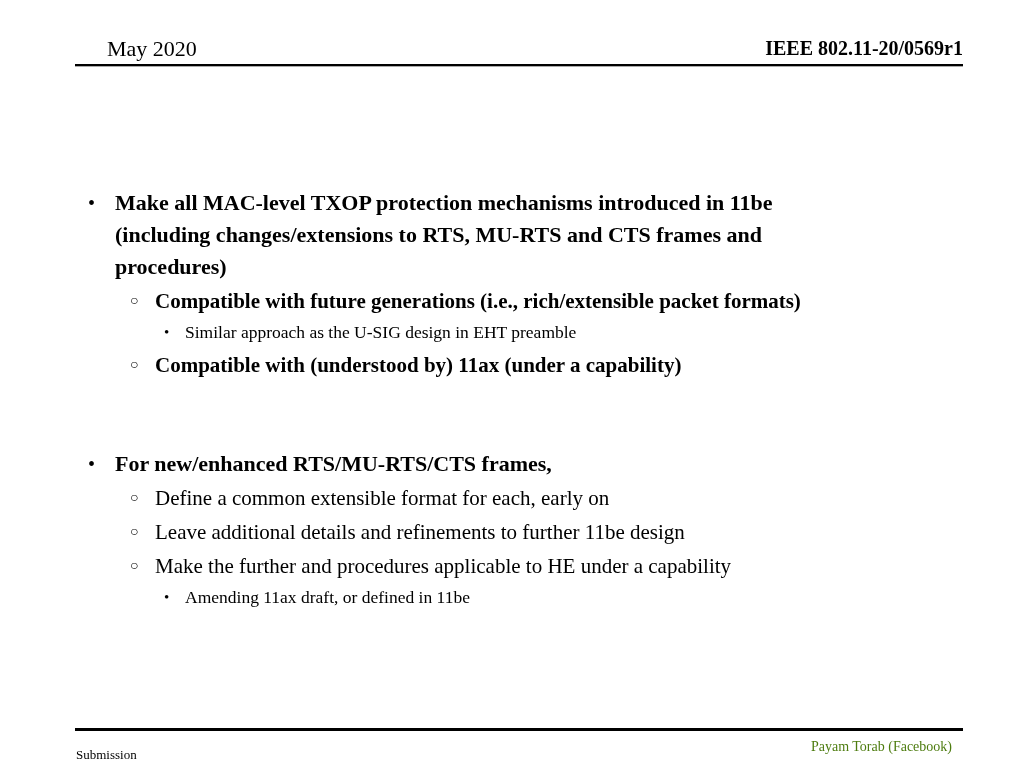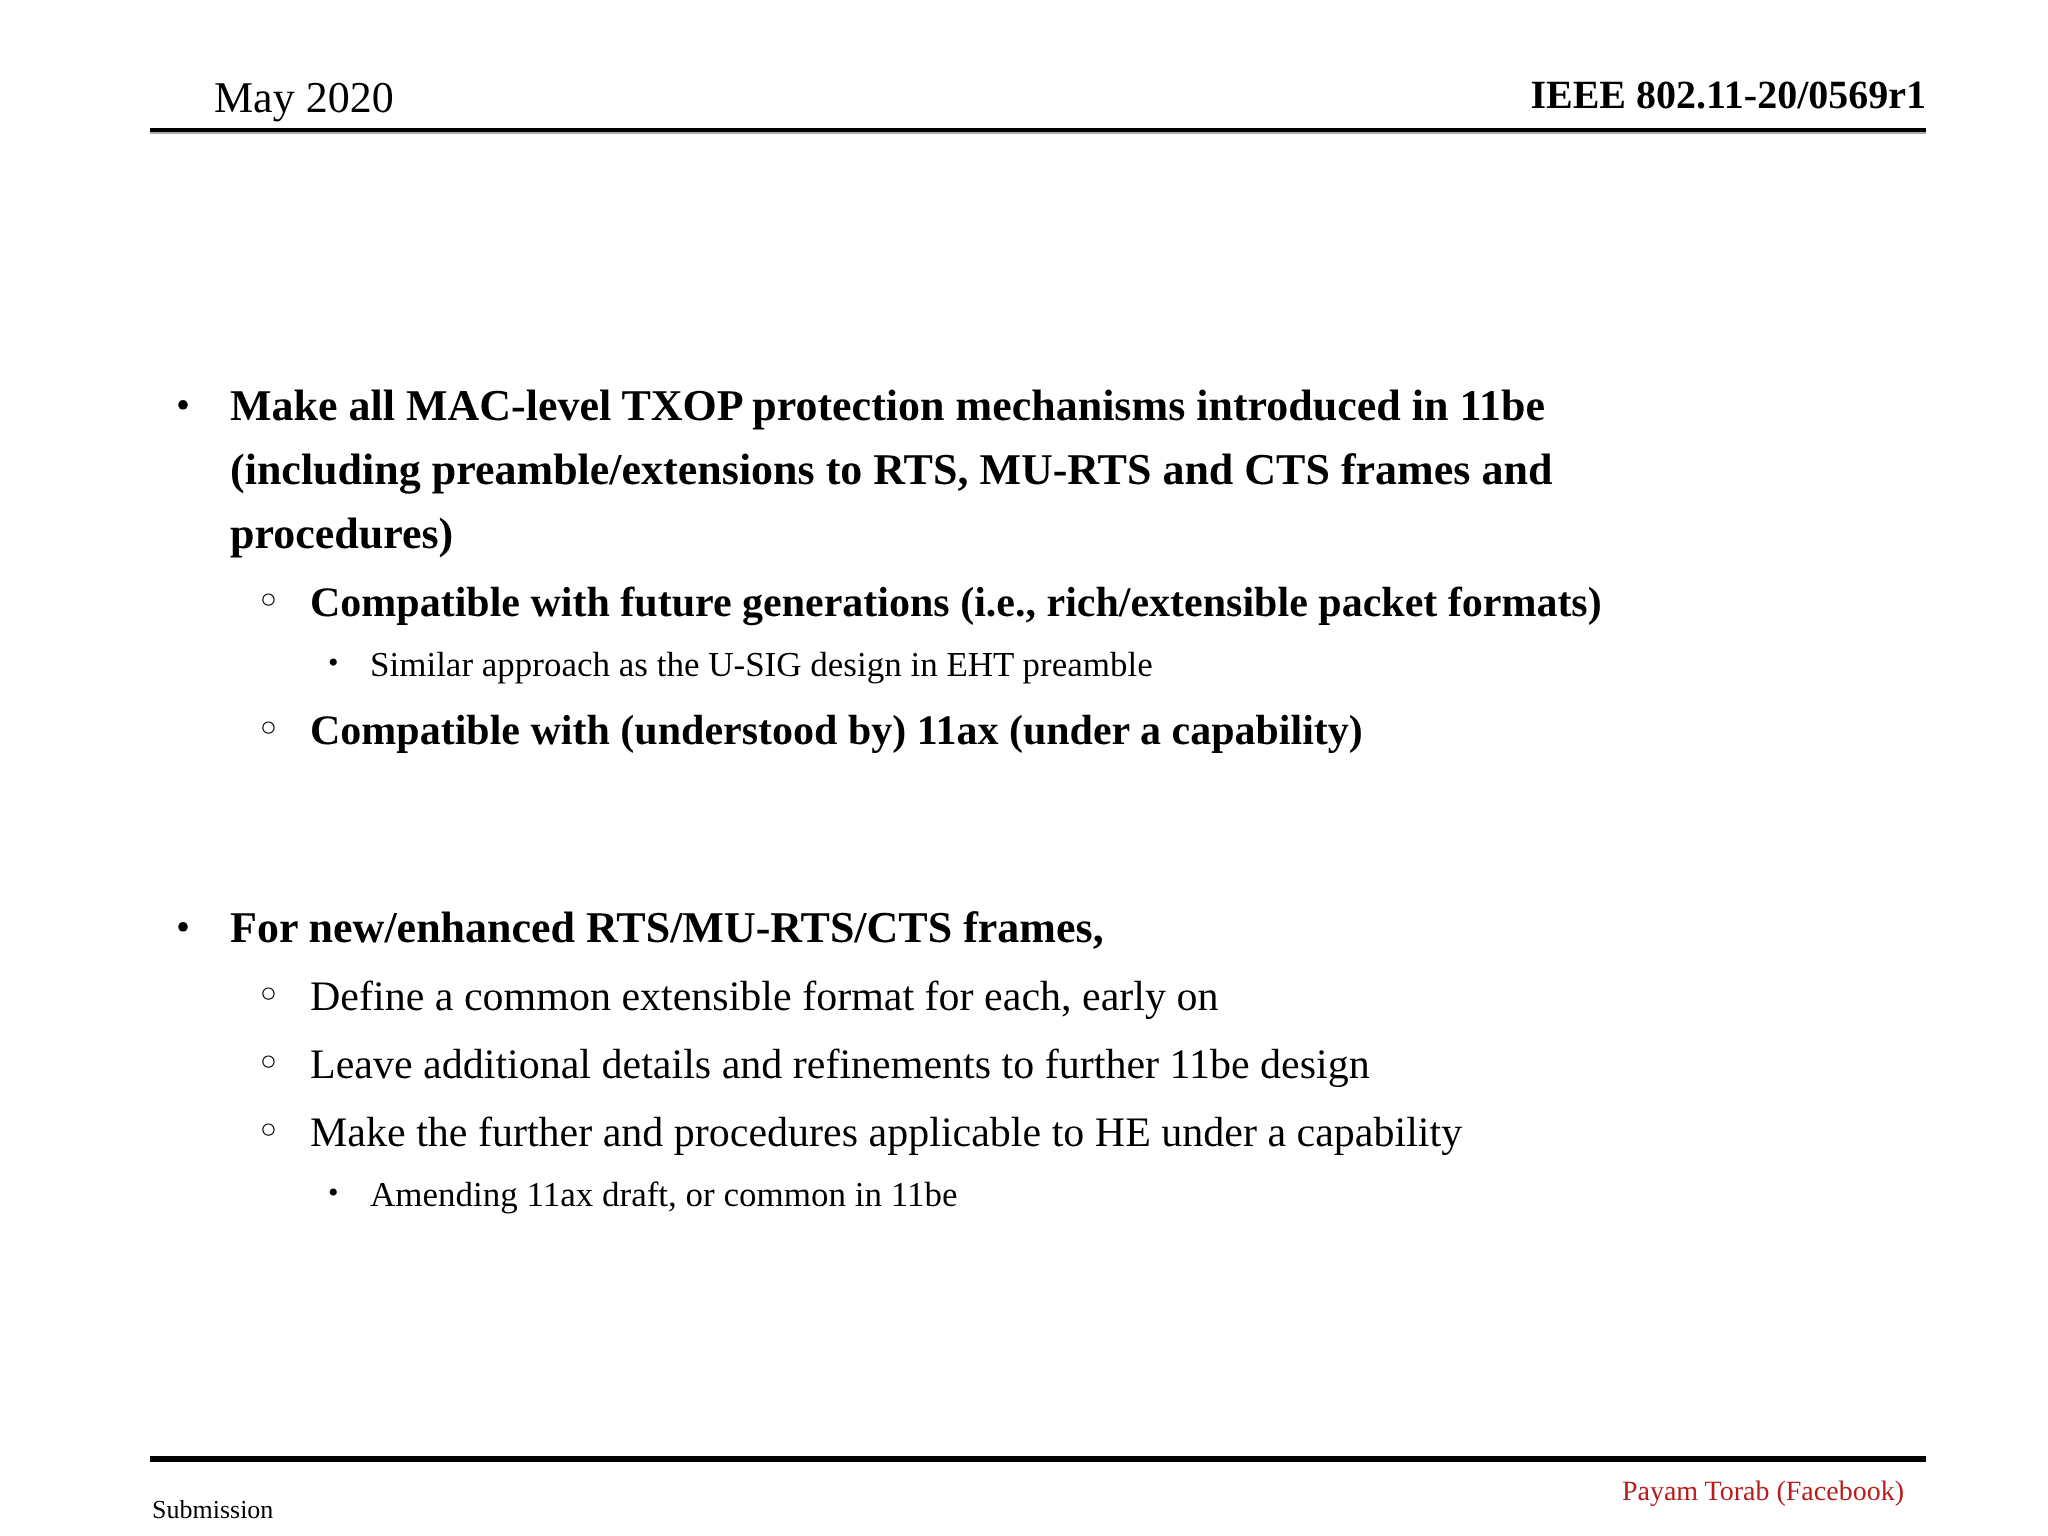--- a/index.html
+++ b/index.html
@@ -155,21 +155,21 @@
   <div class="header-doc">IEEE 802.11-20/0569r1</div>
 
   <div class="header-rule"></div>
 
 
   <div class="content">
       <div class="group">
         <div class="item l1 bold">
           <span class="bullet">•</span>
           <span class="text">Make all MAC-level TXOP protection mechanisms introduced in 11be
-(including preamble/extensions to RTS, MU-RTS and CTS frames and
+(including changes/extensions to RTS, MU-RTS and CTS frames and
 procedures)</span>
         </div>
         <div class="item l2 bold">
           <span class="bullet">○</span>
           <span class="text">Compatible with future generations (i.e., rich/extensible packet formats)</span>
         </div>
         <div class="item l3">
           <span class="bullet">•</span>
           <span class="text">Similar approach as the U-SIG design in EHT preamble</span>
         </div>
@@ -190,25 +190,25 @@
         <div class="item l2">
           <span class="bullet">○</span>
           <span class="text">Leave additional details and refinements to further 11be design</span>
         </div>
         <div class="item l2">
           <span class="bullet">○</span>
           <span class="text">Make the further and procedures applicable to HE under a capability</span>
         </div>
         <div class="item l3">
           <span class="bullet">•</span>
-          <span class="text">Amending 11ax draft, or common in 11be</span>
+          <span class="text">Amending 11ax draft, or defined in 11be</span>
         </div>
       </div>
     </div>
 
   <div class="footer-rule"></div>
 
   <div class="footer-left">Submission</div>
 
 
-  <div class="footer-right" style="color: #b91c1c;">Payam Torab (Facebook)</div>
+  <div class="footer-right" style="color: #4d7c0f;">Payam Torab (Facebook)</div>
 
 </div>
 
 </body></html>

